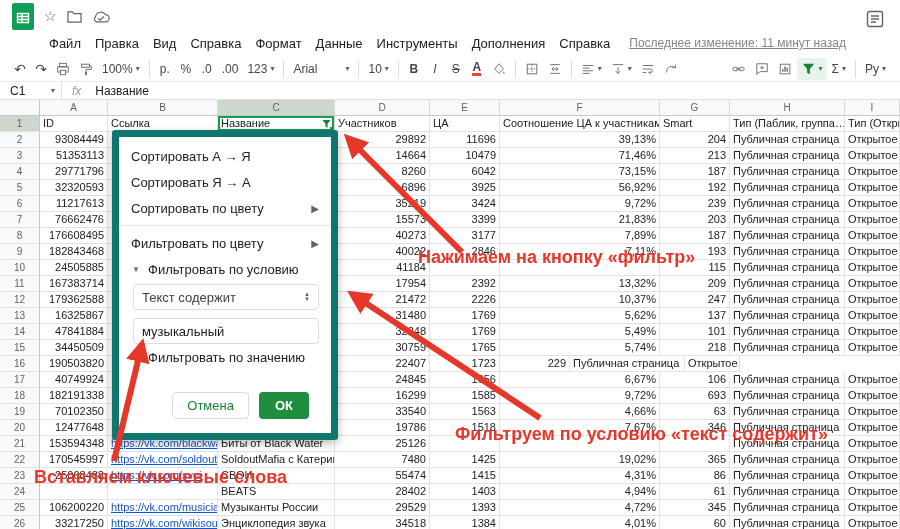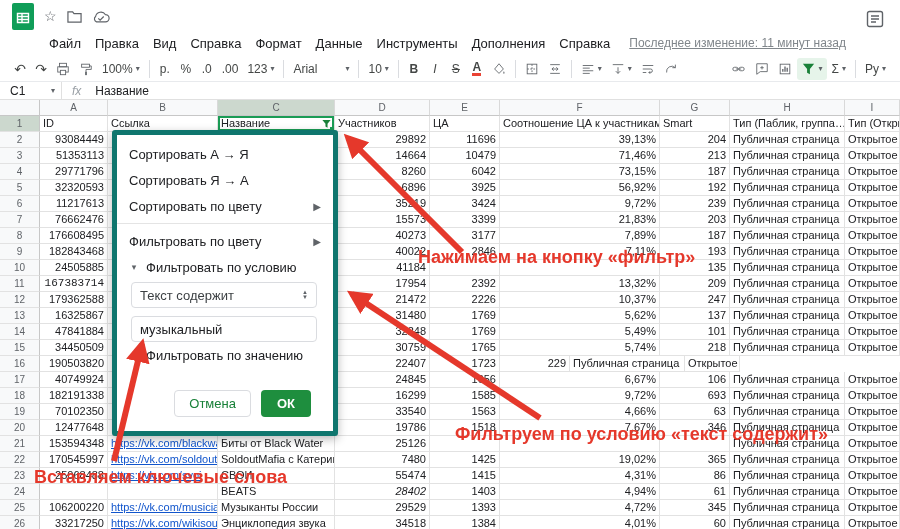--- a/index.html
+++ b/index.html
@@ -44,21 +44,21 @@
   .grow{display:flex;height:16px}
   .rnum{width:40px;flex:none;background:#f8f9fa;border-right:1px solid #c7c7c7;border-bottom:1px solid #e2e2e2;font-size:10px;color:#5f6368;display:flex;align-items:center;justify-content:center}
   .rnum.sel{background:#ccd8ce}
   .cell{flex:none;border-right:1px solid #e2e2e2;border-bottom:1px solid #e2e2e2;font-size:11px;line-height:15px;padding:0 3px;white-space:nowrap;overflow:hidden;color:#202124}
   .cell.r{text-align:right}
   .cell.link{color:#1155cc;text-decoration:underline}
   .cell.active{box-shadow:inset 0 0 0 2px #1a9c55;position:relative;display:flex;align-items:center;justify-content:space-between;padding-right:2px}
   .cell.active::after{content:'';position:absolute;right:0;bottom:0;width:4px;height:4px;background:#1a9c55}
 
   
-  .fmenu{position:absolute;left:112px;top:130px;width:226px;background:#fff;border:5px solid #0f766e;border-radius:3px;box-shadow:0 3px 10px rgba(0,0,0,.28);z-index:20;padding:6px 0 14px;font-size:13px;color:#202124}
+  .fmenu{position:absolute;left:112px;top:130px;width:226px;background:#fff;border:7px solid #0f766e;border-radius:3px;box-shadow:0 3px 10px rgba(0,0,0,.28);z-index:20;padding:6px 0 14px;font-size:13px;color:#202124}
   .fm-item{height:26px;display:flex;align-items:center;justify-content:space-between;padding:0 12px}
   .fm-sub{color:#5f6368;font-size:10px}
   .fm-divider{height:1px;background:#e4e4e4;margin:4px 0}
   .frow{display:flex;align-items:center;gap:7px}
   .fm-caret{font-size:9px;color:#5f6368;width:10px;text-align:center}
   .fm-select{margin:2px 14px 0;height:26px;width:186px;border:1px solid #dadce0;border-radius:4px;display:flex;align-items:center;justify-content:space-between;padding:0 8px;color:#3c4043}
   .unfold{display:flex;flex-direction:column;font-size:6px;line-height:5px;color:#5f6368}
   .fm-input{margin:8px 14px 0;height:26px;width:186px;border:1px solid #dadce0;border-radius:4px;display:flex;align-items:center;padding:0 8px;color:#202124}
   .fm-buttons{display:flex;justify-content:flex-end;gap:10px;margin:22px 22px 0 0}
   .btn-cancel{height:27px;padding:0 14px;border:1px solid #dadce0;border-radius:4px;background:#fff;color:#188038;font-size:13px;font-family:"Liberation Sans",sans-serif}
@@ -376,27 +376,27 @@
           <div class="cell" style="width: 55px;">Открытое</div>
         </div>
         <div class="grow">
           <div class="rnum">10</div>
           <div class="cell r" style="width: 68px;">24505885</div>
           <div class="cell" style="width: 110px;"></div>
           <div class="cell" style="width: 117px;"></div>
           <div class="cell r" style="width: 95px;">41184</div>
           <div class="cell r" style="width: 70px;"></div>
           <div class="cell r" style="width: 160px;"></div>
-          <div class="cell r" style="width: 70px;">135</div>
+          <div class="cell r" style="width: 70px;">115</div>
           <div class="cell" style="width: 115px;">Публичная страница</div>
           <div class="cell" style="width: 55px;">Открытое</div>
         </div>
         <div class="grow">
           <div class="rnum">11</div>
-          <div class="cell r" style="width: 68px; font-family: Liberation Mono, monospace;">167383714</div>
+          <div class="cell r" style="width: 68px;">167383714</div>
           <div class="cell" style="width: 110px;"></div>
           <div class="cell" style="width: 117px;"></div>
           <div class="cell r" style="width: 95px;">17954</div>
           <div class="cell r" style="width: 70px;">2392</div>
           <div class="cell r" style="width: 160px;">13,32%</div>
           <div class="cell r" style="width: 70px;">209</div>
           <div class="cell" style="width: 115px;">Публичная страница</div>
           <div class="cell" style="width: 55px;">Открытое</div>
         </div>
         <div class="grow">
@@ -540,21 +540,21 @@
           <div class="cell r" style="width: 160px;">4,31%</div>
           <div class="cell r" style="width: 70px;">86</div>
           <div class="cell" style="width: 115px;">Публичная страница</div>
           <div class="cell" style="width: 55px;">Открытое</div>
         </div>
         <div class="grow">
           <div class="rnum">24</div>
           <div class="cell r" style="width: 68px;"></div>
           <div class="cell" style="width: 110px;"></div>
           <div class="cell" style="width: 117px;">BEATS</div>
-          <div class="cell r" style="width: 95px; font-style: italic;">28402</div>
+          <div class="cell r" style="width: 95px;">28402</div>
           <div class="cell r" style="width: 70px;">1403</div>
           <div class="cell r" style="width: 160px;">4,94%</div>
           <div class="cell r" style="width: 70px;">61</div>
           <div class="cell" style="width: 115px;">Публичная страница</div>
           <div class="cell" style="width: 55px;">Открытое</div>
         </div>
         <div class="grow">
           <div class="rnum">25</div>
           <div class="cell r" style="width: 68px;">106200220</div>
           <div class="cell link" style="width: 110px;">https://vk.com/musician</div>

